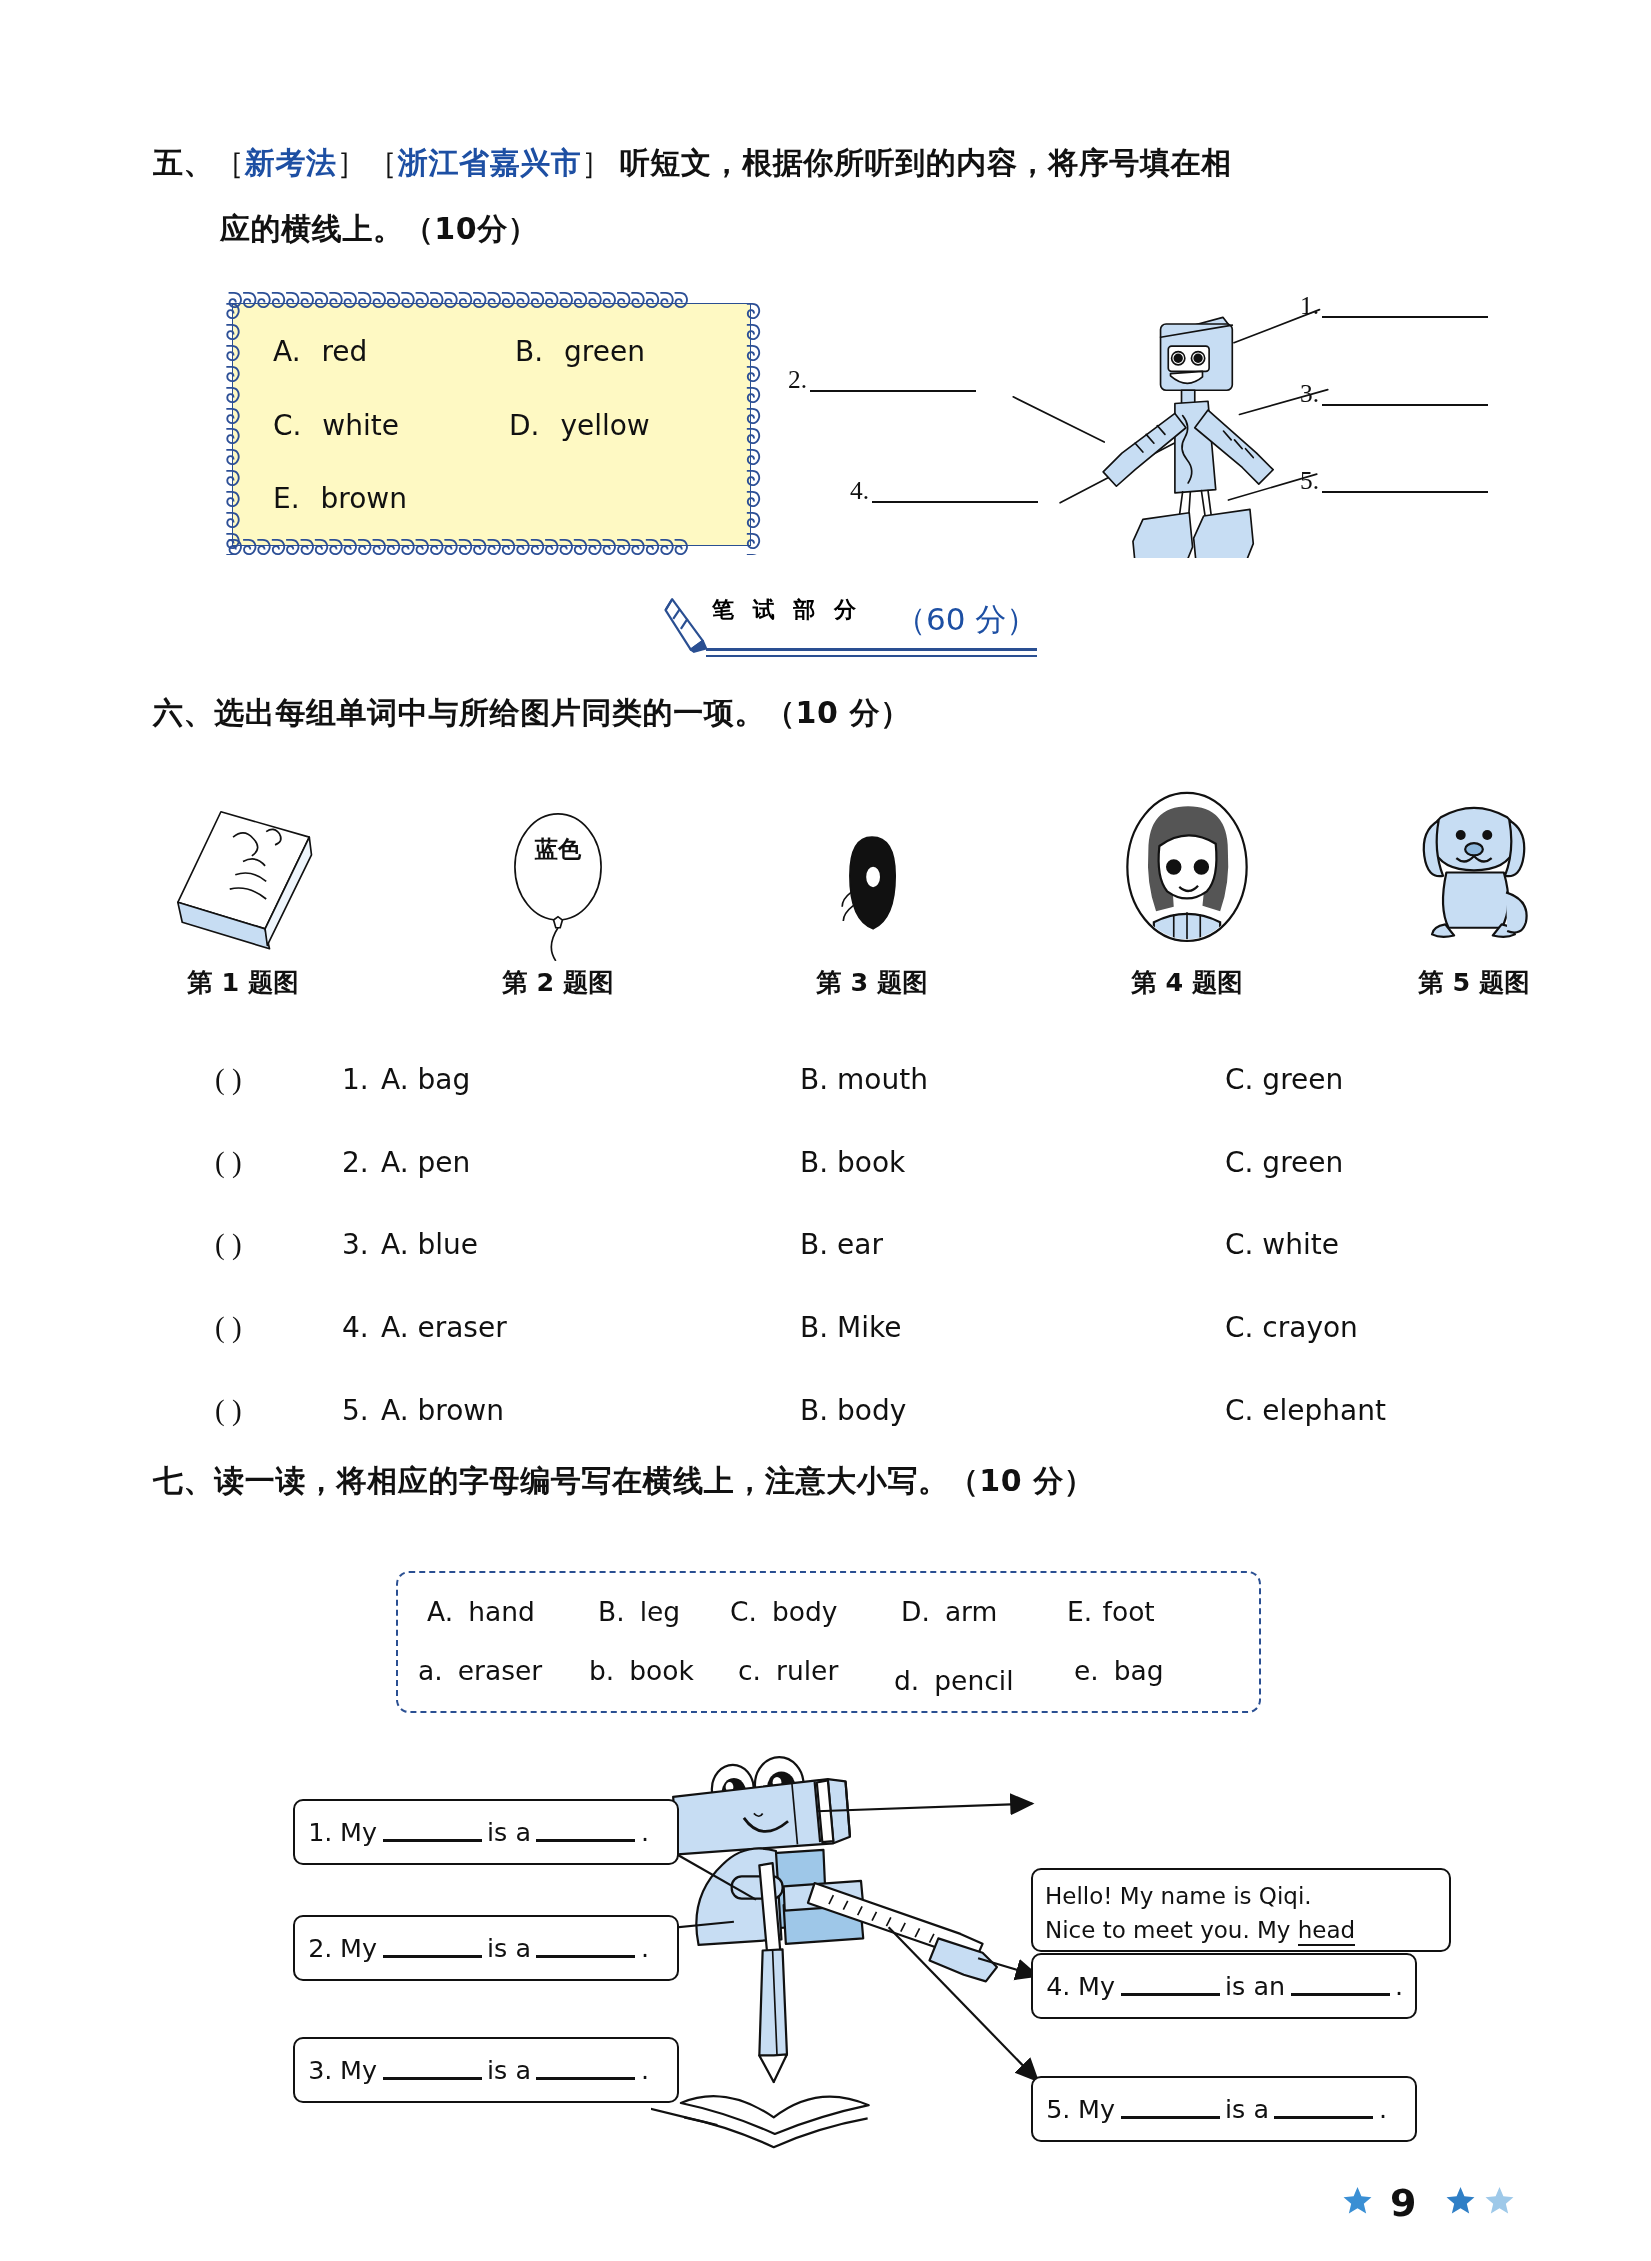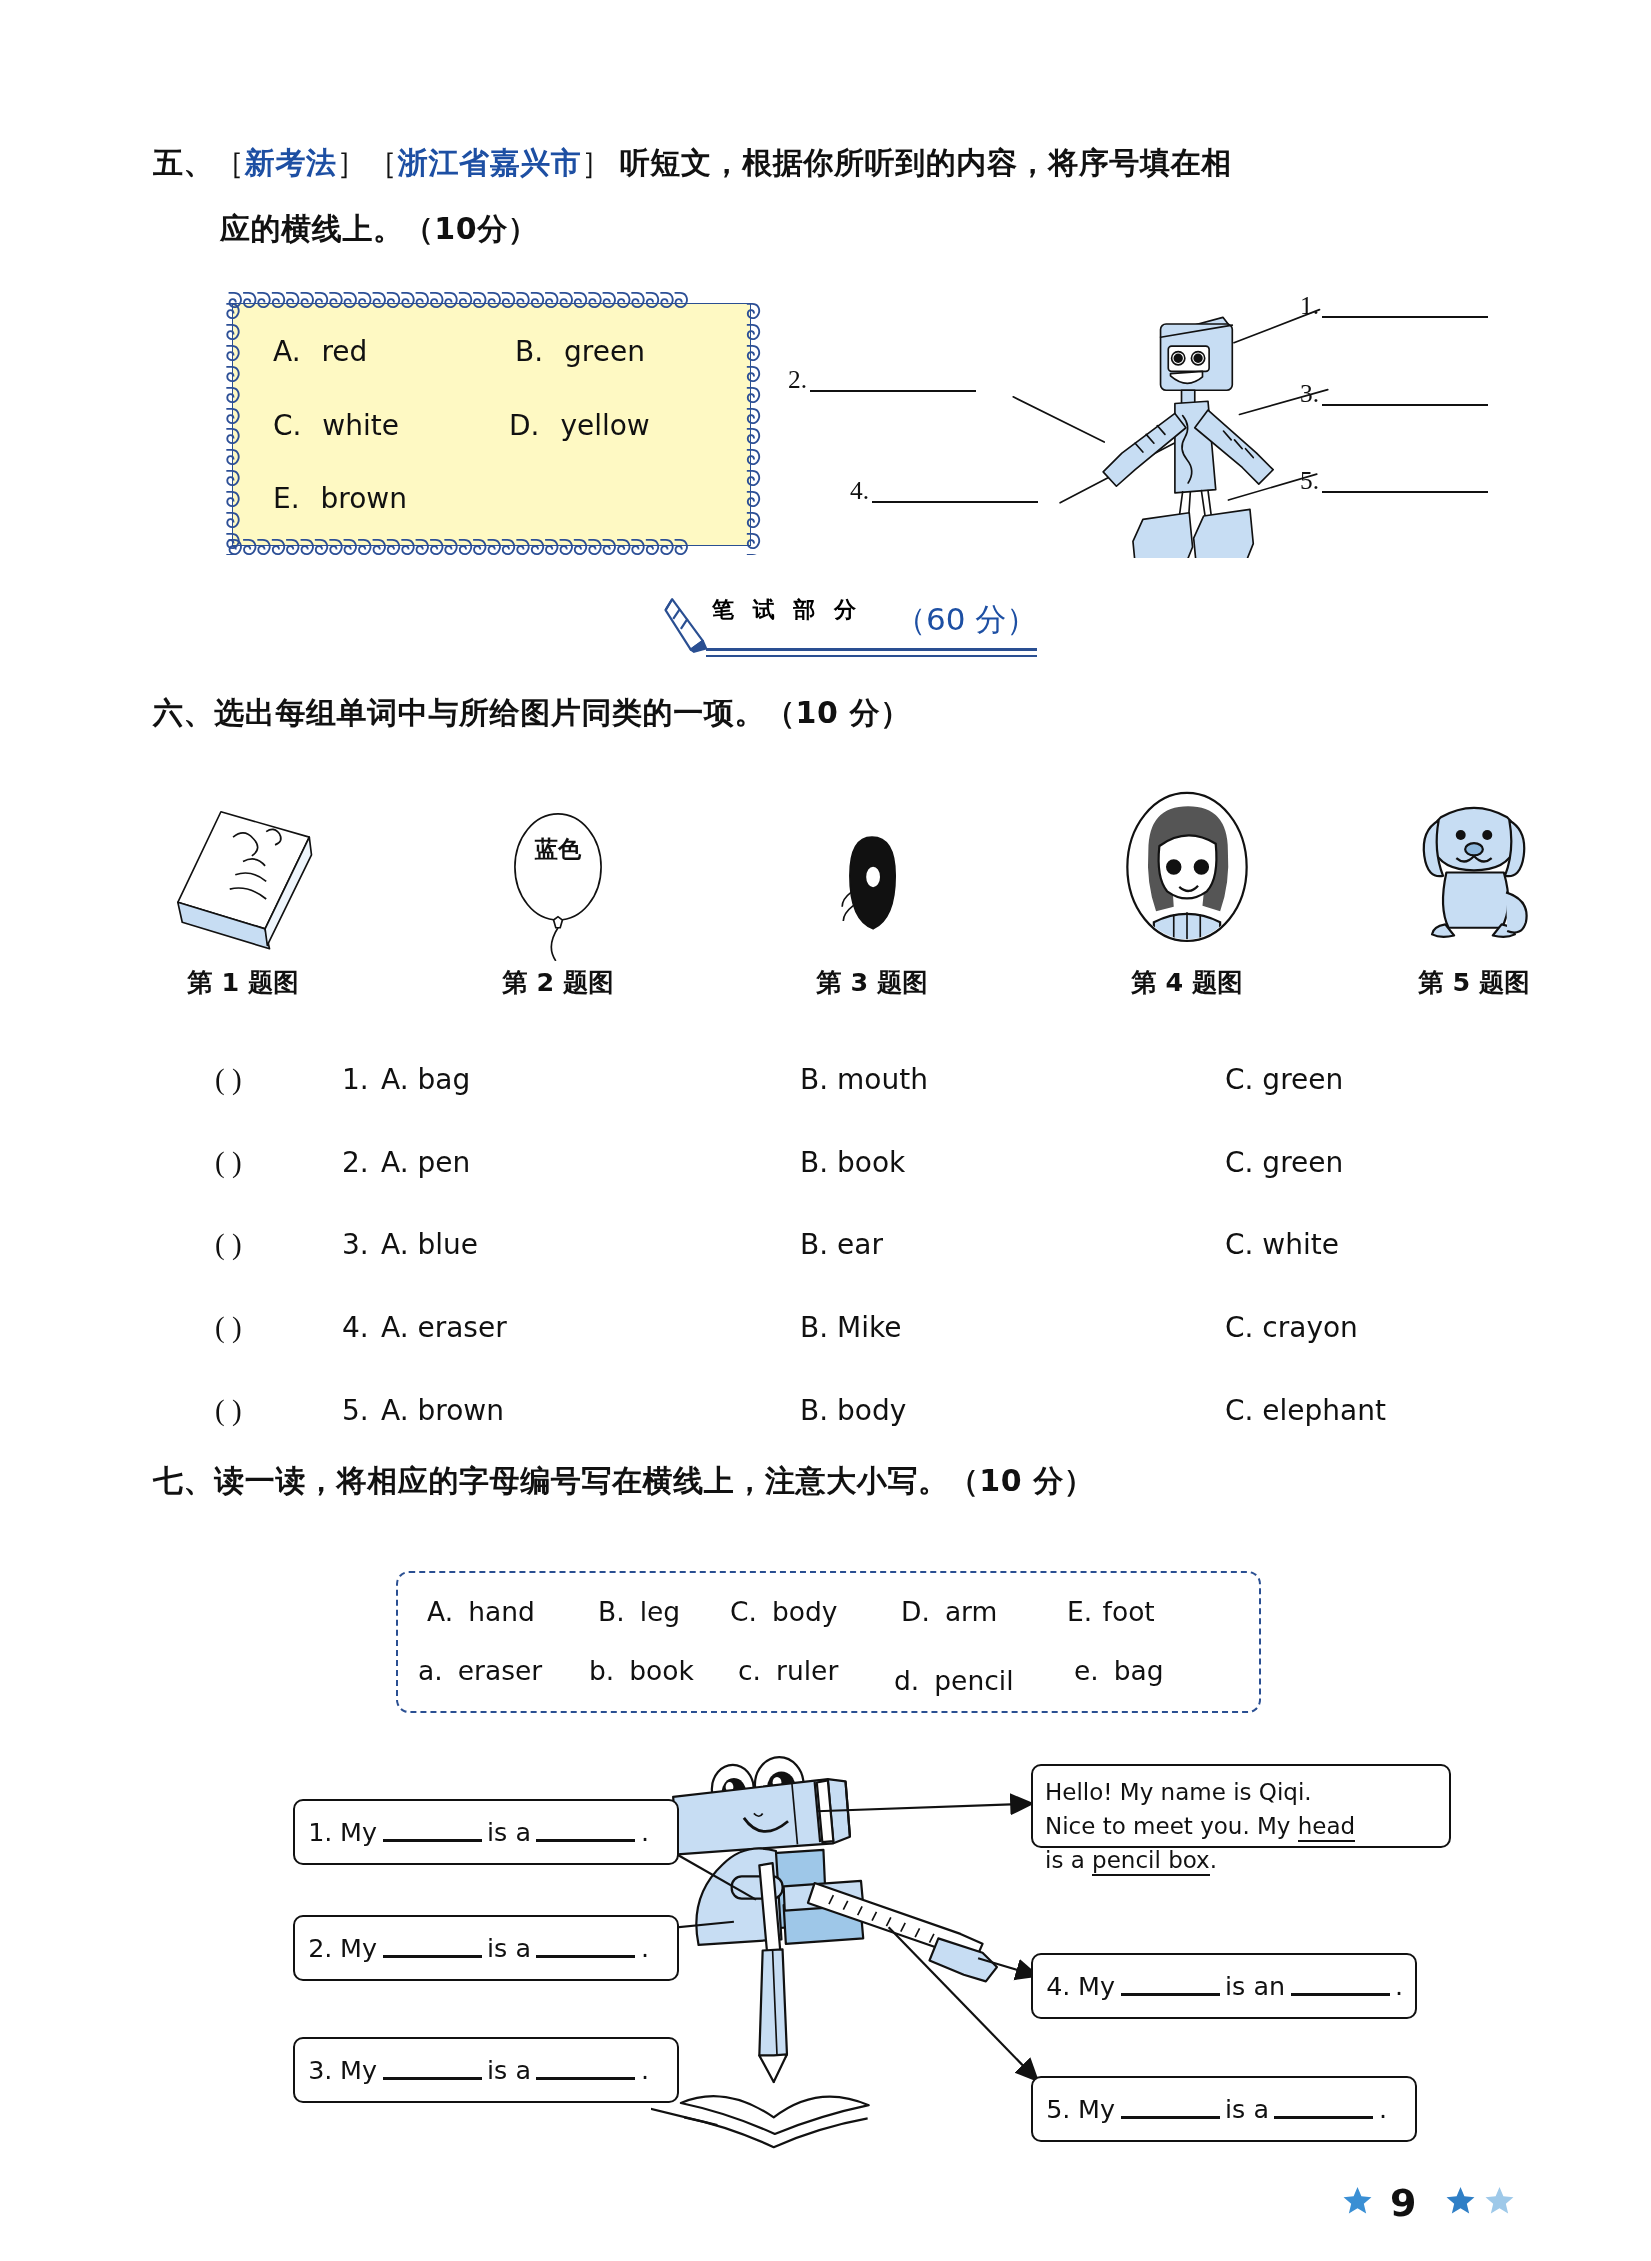--- a/index.html
+++ b/index.html
@@ -520,21 +520,21 @@
     <div class="ansline">
       <span>3.</span>
       <span style="margin-left:7.7px">My</span>
       <span class="blank" style="width:99px"></span>
       <span>is a</span>
       <span class="blank" style="width:99px"></span>
       <span>.</span>
     </div>
   </div>
 
-  <div class="speech" style="left:1031px;top:1764px;width:420px;height:84px;">
+  <div class="speech" style="left:1031px;top:1868px;width:420px;height:84px;">
     <div>Hello! My name is Qiqi.</div>
     <div>
       <span>Nice to meet you. My </span><span class="u">head</span>
     </div>
     <div>
       <span>is a </span><span class="u">pencil box</span><span>.</span>
     </div>
   </div>
 
   <div class="ansbox" style="left:1031px;top:1953px;width:386px;height:66px;">

